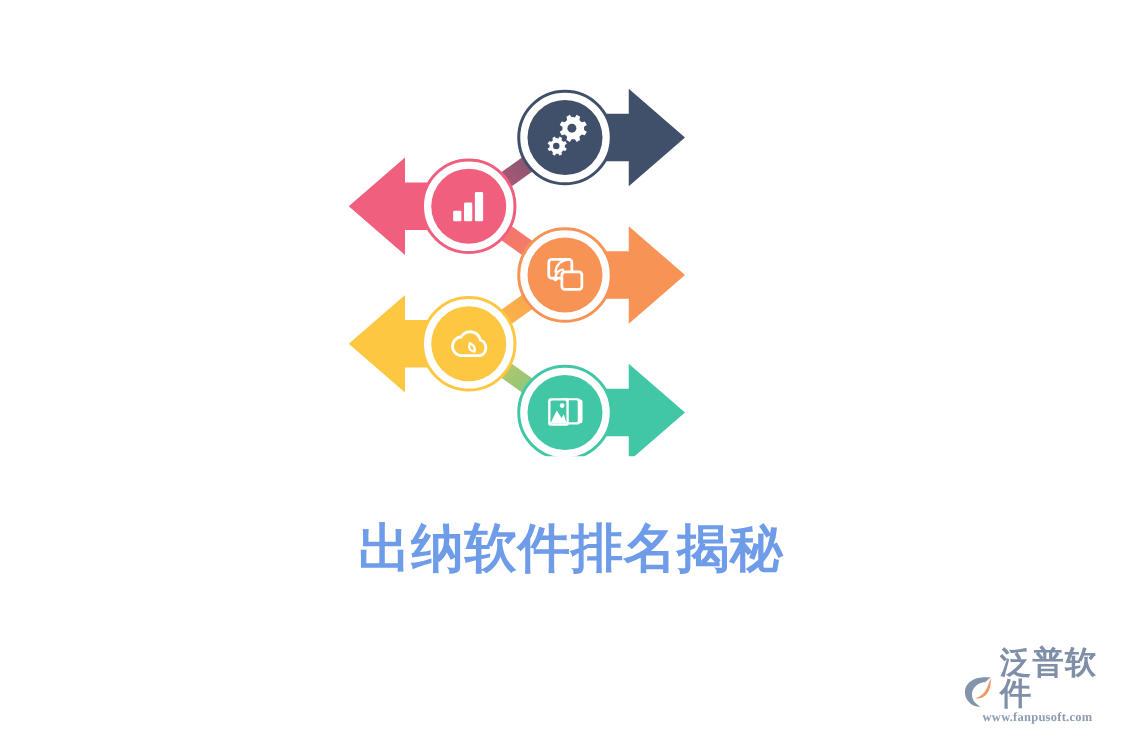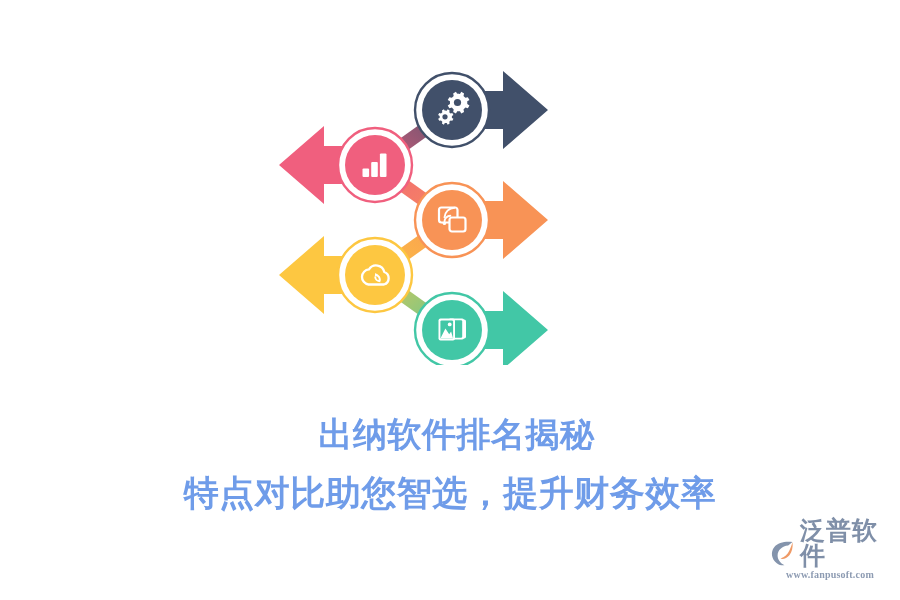--- a/index.html
+++ b/index.html
@@ -45,21 +45,21 @@
     text-align: center;
     color: #6f9ce9;
     line-height: 1.30;
     letter-spacing: 0.5px;
   }
   .cap-line {
     display: block;
     white-space: nowrap;
   }
   #cap-line-1 {
-    font-size: 34px;
+    font-size: 42px;
     font-weight: 700;
     padding-left: 13px;
   }
   #cap-line-2 {
     font-size: 35px;
     font-weight: 700;
     margin-top: 14px;
   }
 
   
@@ -239,21 +239,20 @@
 
           <circle cx="-2.3" cy="-5.6" r="1.9" fill="#ffffff"></circle>
           <polygon points="-11.6,8.6 -6.6,-1.6 -2.8,4.3 -0.9,1.4 1.1,8.6" fill="#ffffff"></polygon>
         </g>
       </g>
     </svg>
   </div>
 
   <div id="caption">
     <span class="cap-line" id="cap-line-1">出纳软件排名揭秘</span>
-    <span class="cap-line" id="cap-line-2">特点对比助您智选，提升财务效率</span>
   </div>
 
   <div id="logo">
     <div id="logo-row">
       <span id="logo-mark">
         <svg width="30" height="30" viewBox="0 0 30 30" xmlns="http://www.w3.org/2000/svg">
           <path d="M 24.5,4.0 C 17.0,3.2 10.0,4.5 6.2,9.2 C 2.4,13.9 3.4,21.0 8.8,25.2 C 11.0,26.9 13.8,27.6 16.4,27.3 C 12.3,25.2 9.6,21.7 9.6,17.6 C 9.6,12.2 14.2,8.0 20.2,7.6 Z" fill="#8494ac"></path>
           <path d="M 24.6,4.3 C 25.0,9.4 24.0,14.0 21.4,17.2 C 18.9,20.3 15.3,21.5 12.4,20.6 C 16.6,19.4 19.6,16.6 21.4,12.6 C 22.6,9.9 23.6,7.0 24.6,4.3 Z" fill="#ef9a66"></path>
         </svg>
       </span>

